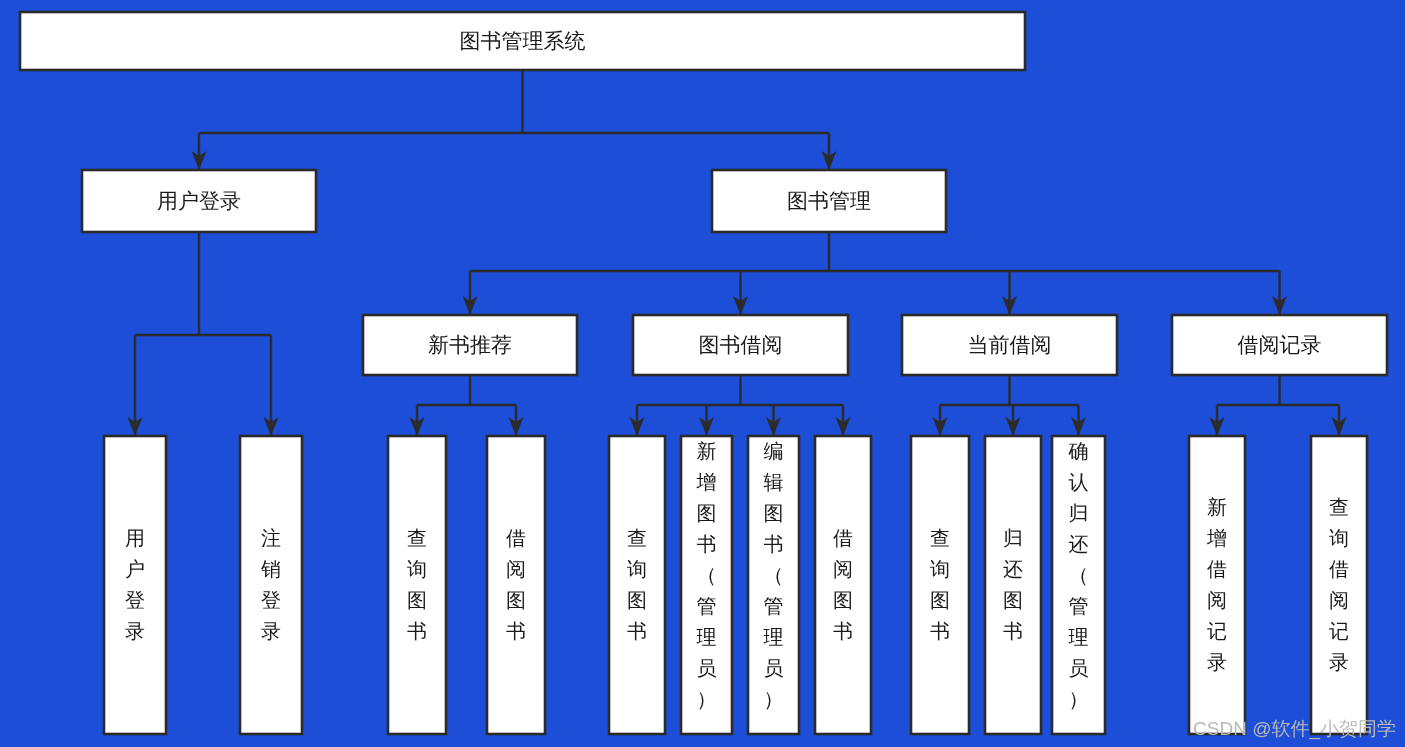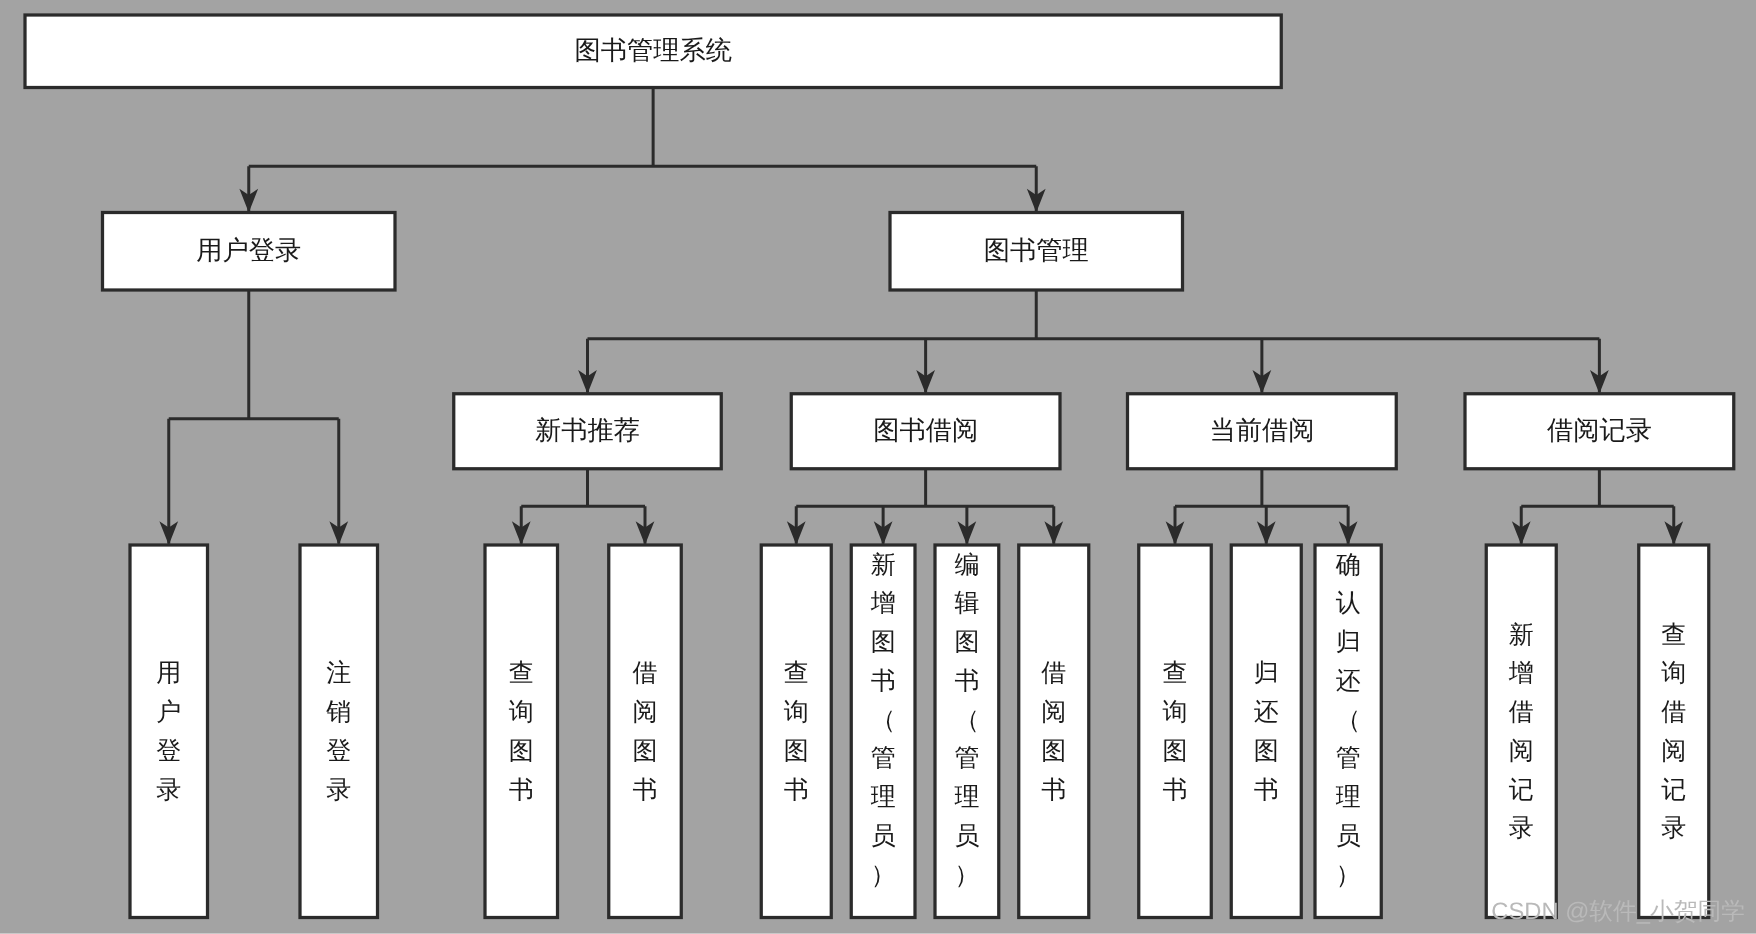--- a/index.html
+++ b/index.html
@@ -10,21 +10,21 @@
   body {
     width: 1405px;
     height: 747px;
     font-family: "Liberation Sans", "DejaVu Sans", sans-serif;
     overflow: hidden;
   }
   #diagram-root {
     position: relative;
     width: 1405px;
     height: 747px;
-    background: #a3a3a3;
+    background: #1d4ed8;
   }
   svg.diagram-canvas {
     position: absolute;
     left: 0;
     top: 0;
     width: 1405px;
     height: 747px;
   }
   .node-box {
     fill: #ffffff;

